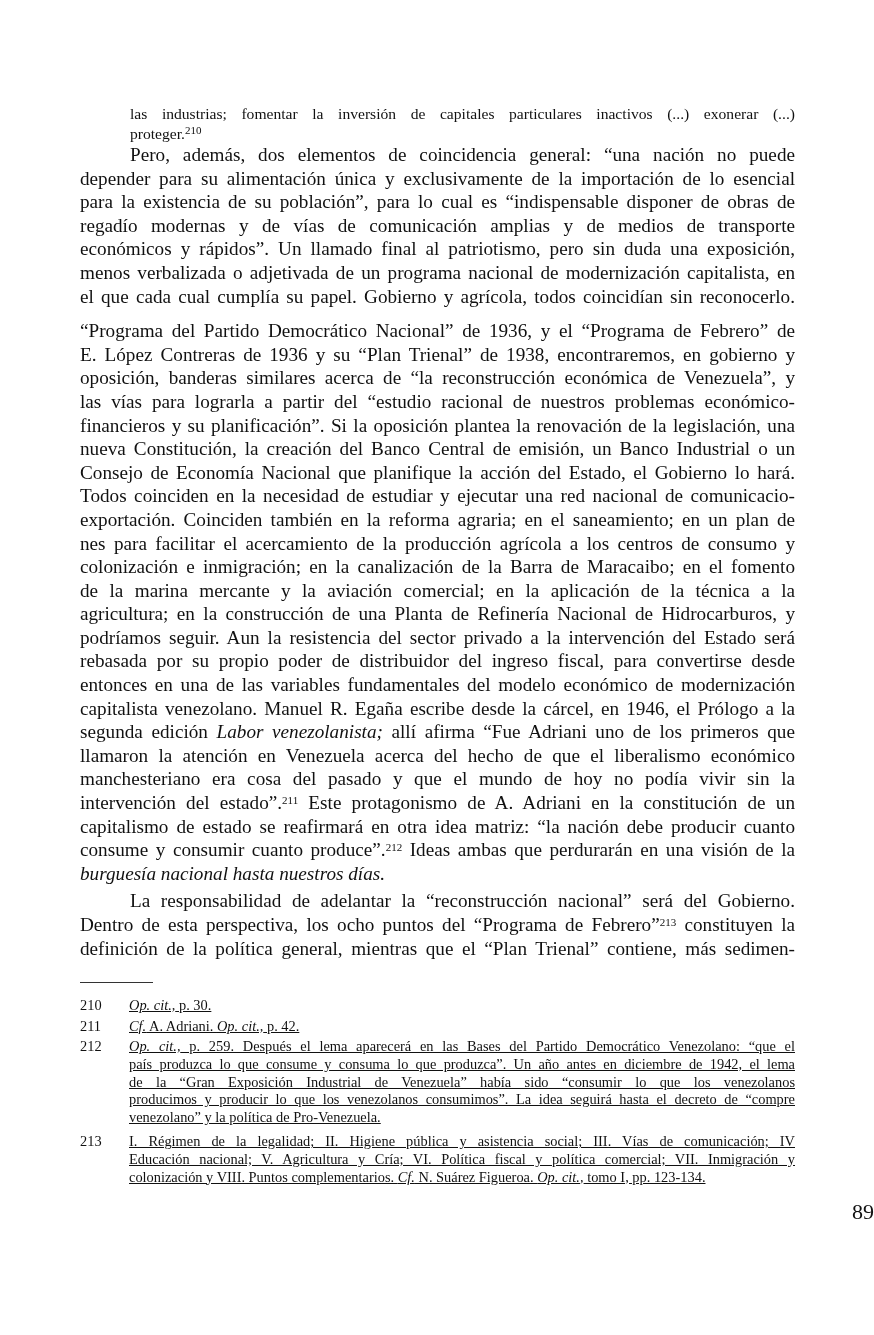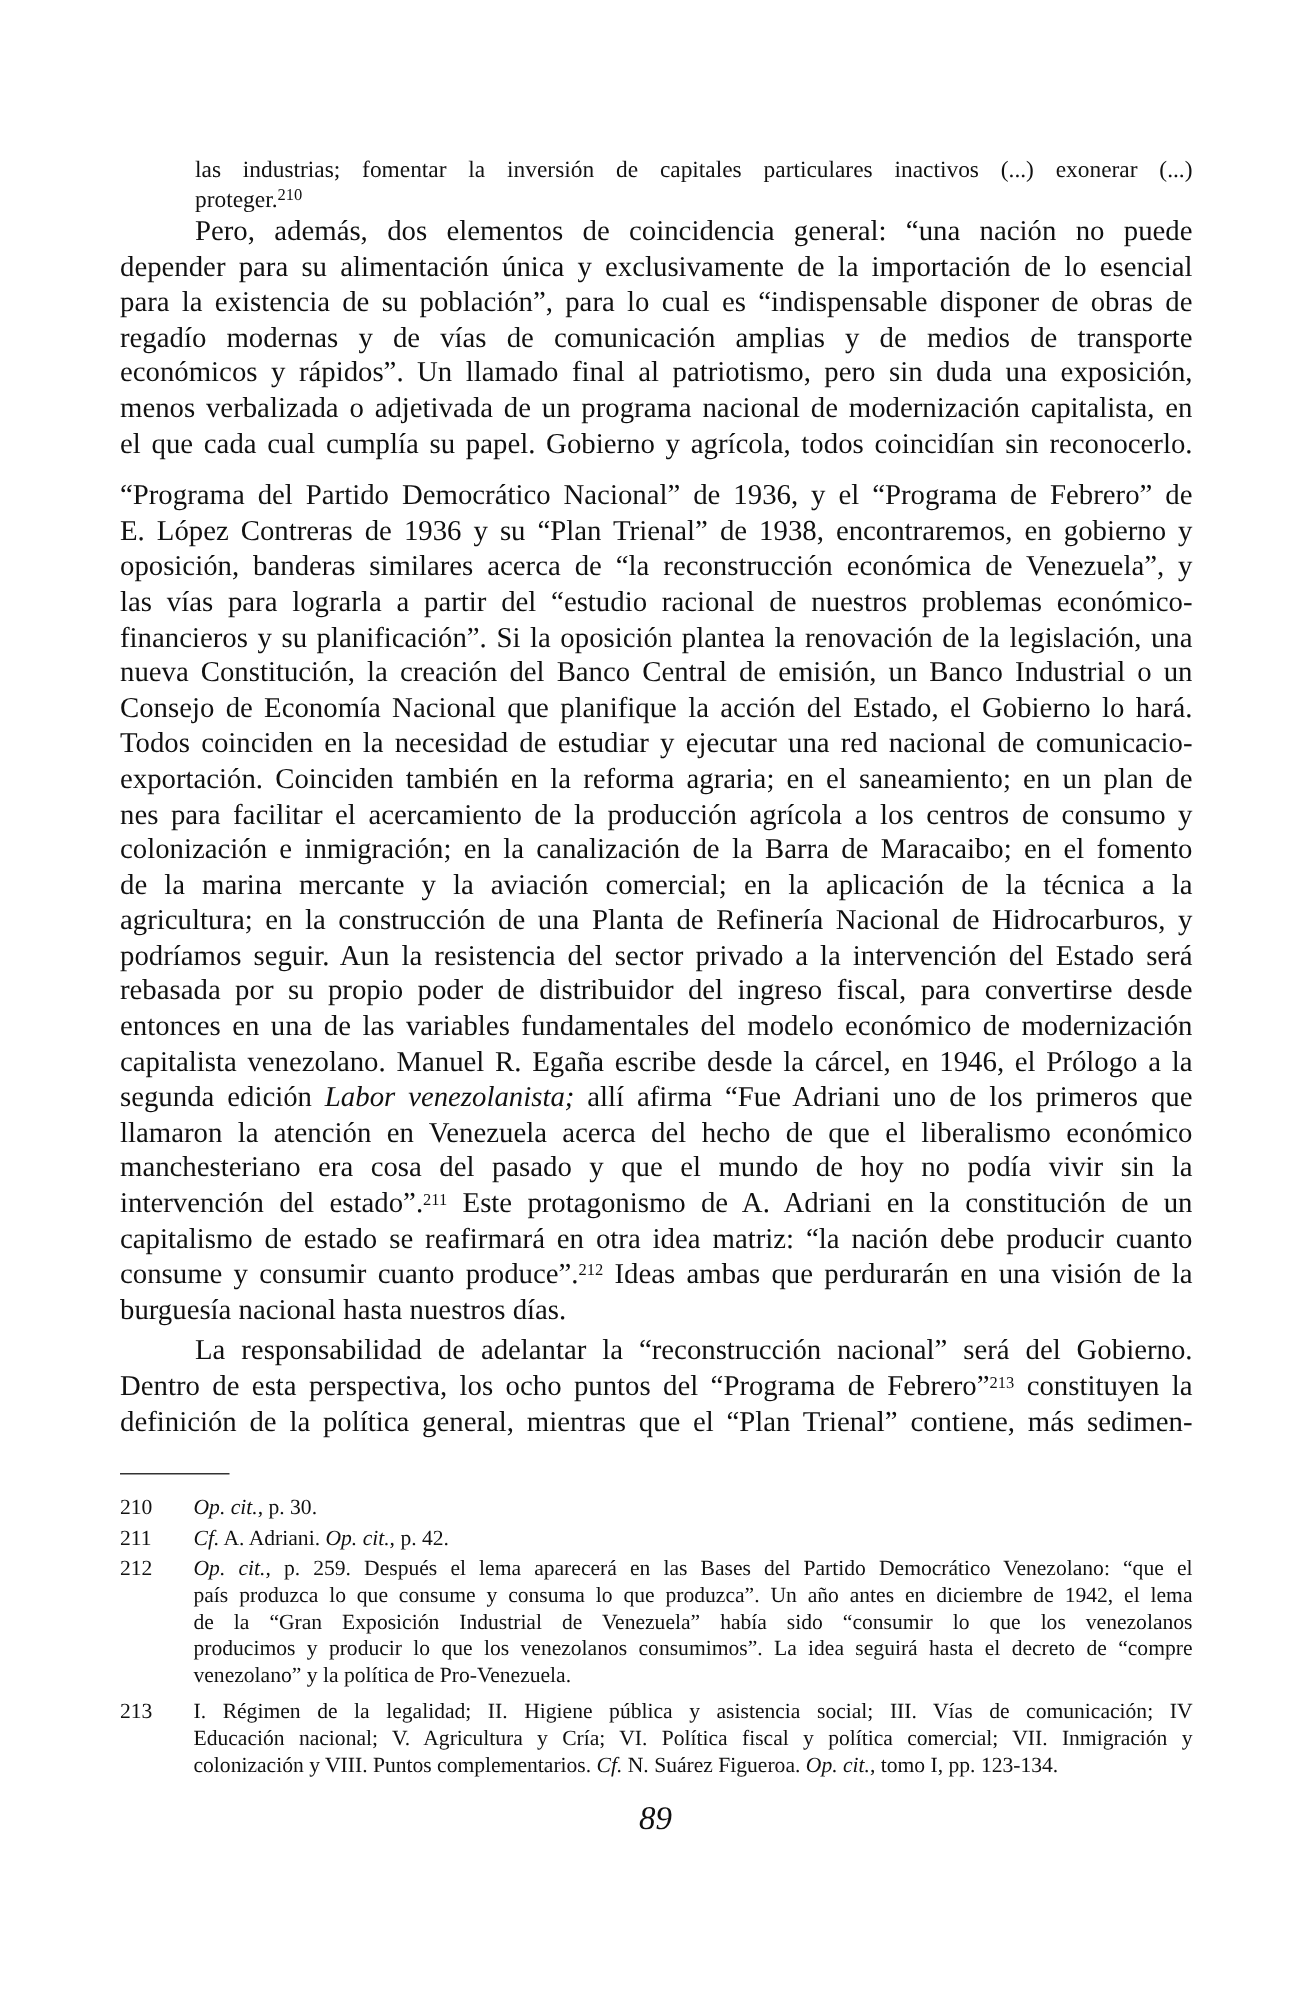--- a/index.html
+++ b/index.html
@@ -3,33 +3,33 @@
 <meta charset="utf-8">
 <style>
   html, body { margin: 0; padding: 0; background: #ffffff; }
   body { width: 874px; height: 1335px; position: relative; overflow: hidden; color: #111; font-family: "Liberation Serif", "DejaVu Serif", serif; }
   .page { position: absolute; left: 80px; top: 104px; width: 715px; }
   .quote { margin-left: 50px; font-size: 15.6px; line-height: 19.5px; text-align: justify; text-align-last: left; }
   .quote .l { display: block; text-align-last: justify; }
   .quote .l.last { text-align-last: left; }
   .para { font-size: 19.2px; line-height: 23.6px; margin: 0; }
   .para .l { display: block; text-align: justify; text-align-last: justify; white-space: nowrap; }
-  .para .l.last { text-align-last: left; }
+  .para .l.last { text-align-last: left; font-style: italic; }
   .para .l.first { padding-left: 50px; }
   .p1 { }
   .p2 { margin-top: 11px; }
   .p3 { margin-top: 4px; }
   sup, .sup { font-size: 11px; vertical-align: 5px; line-height: 0; }
   .rule { width: 73px; height: 0; border-top: 1px solid #333; margin: 22px 0 14px 0; }
   .fn { position: relative; font-size: 14.4px; line-height: 17.6px; padding-left: 49px; margin-bottom: 3px; }
   .fn .num { position: absolute; left: 0; top: 0; }
-  .fn .l { display: block; text-align: justify; text-align-last: justify; white-space: nowrap; }
+  .fn .l { display: block; text-align: justify; text-align-last: justify; white-space: nowrap; text-decoration: underline; }
   .fn .l.last { text-align-last: left; }
   i { font-style: italic; }
-  .pagenum { position: absolute; top: 1199px; left: 0; width: 874px; text-align: center; font-size: 22px; font-style: italic; }
+  .pagenum { position: absolute; top: 1199px; left: 0; width: 874px; text-align: right; font-size: 22px; }
 </style>
 </head>
 <body>
 
 <div class="page">
 
   <div class="quote">
     <span class="l">las industrias; fomentar la inversión de capitales particulares inactivos (...) exonerar (...)</span>
     <span class="l last"><span>proteger.</span><span class="sup">210</span></span>
   </div>

